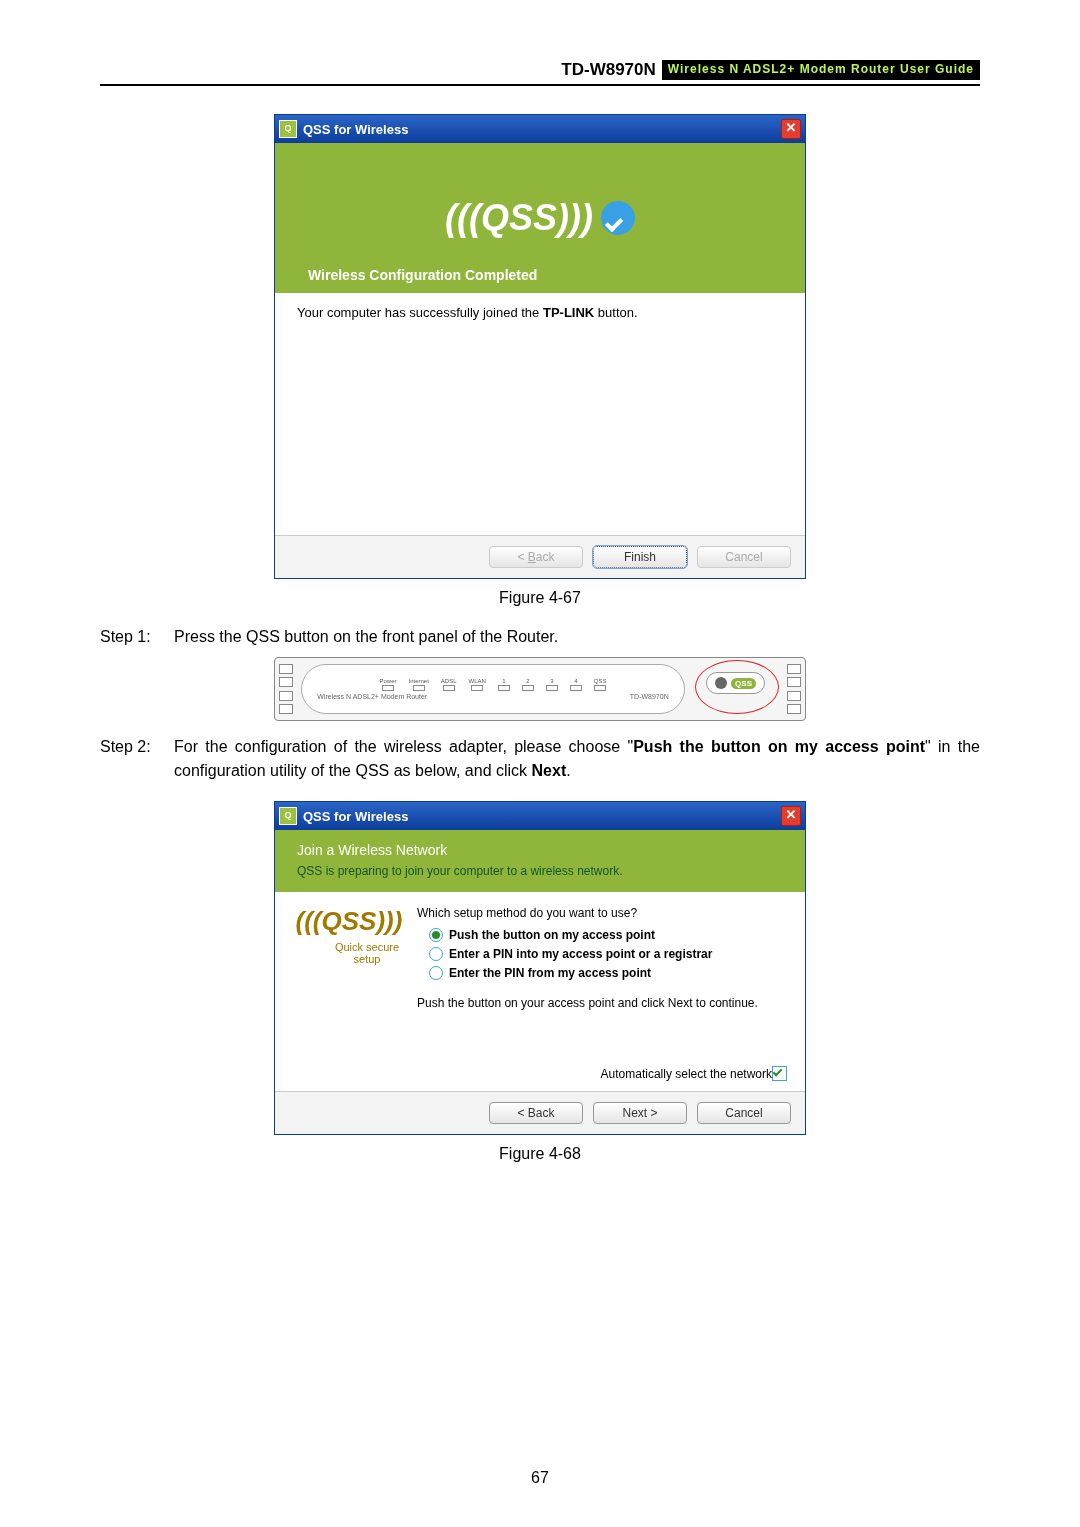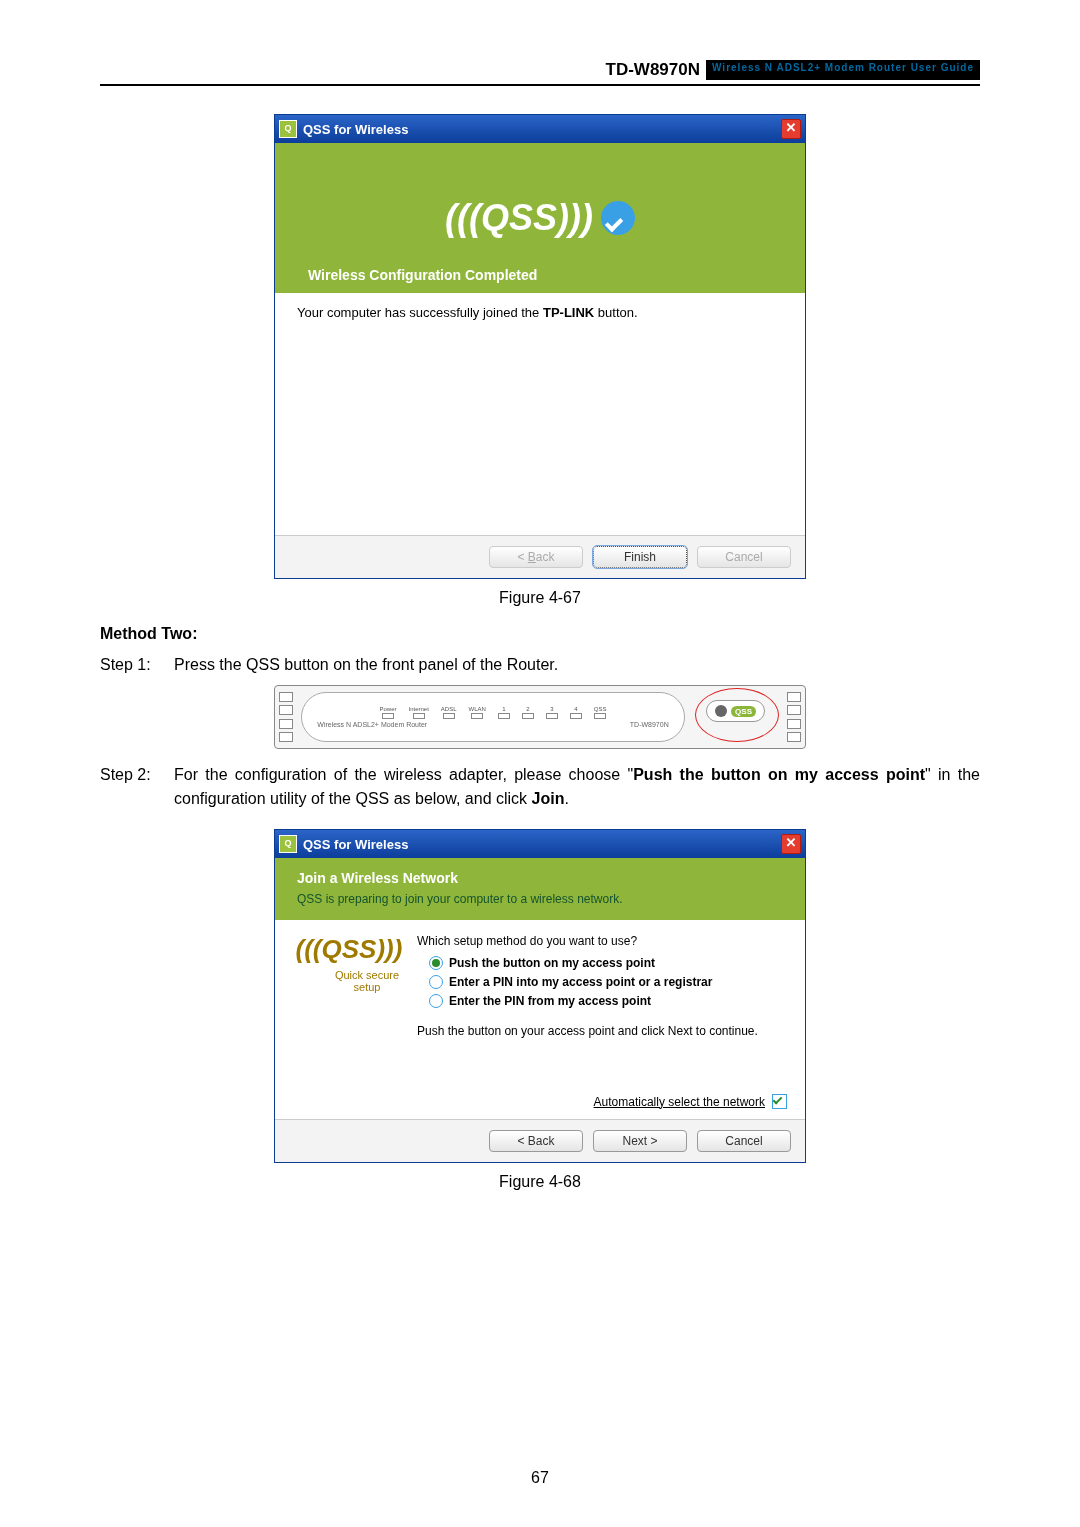--- a/index.html
+++ b/index.html
@@ -26,24 +26,24 @@
     justify-content: flex-end;
     gap: 6px;
   }
   .hdr-model {
     font-weight: bold;
     font-size: 17px;
   }
   .hdr-desc {
     display: inline-block;
     background: #000;
-    color: #0369a1;
+    color: #bef264;
     font-weight: bold;
     padding: 2px 6px;
-    font-size: 10px;
+    font-size: 12px;
     letter-spacing: 1px;
   }
 
   
   .window {
     border: 1px solid #0a3d91;
     margin: 18px auto 6px auto;
     width: 530px;
     background: #fff;
   }
@@ -115,21 +115,21 @@
     border-bottom: 4px solid #fff;
     transform: rotate(45deg);
   }
   .completed-body {
     padding: 12px 22px 90px 22px;
     background: #fff;
     color: #000;
   }
 
   .join-title {
-    font-weight: bold;
+    font-weight: normal;
     color: #fff;
     font-size: 14px;
     margin-bottom: 6px;
   }
   .join-sub {
     color: #14532d;
     font-size: 12px;
   }
   .method-body {
     display: flex;
@@ -181,25 +181,24 @@
     border-radius: 50%;
     background: #2a8c2a;
   }
   .options .helper {
     margin: 16px 0 20px 0;
   }
   .auto-row {
     display: flex;
     justify-content: flex-end;
     align-items: center;
-    gap: 7px;
+    gap: 0;
     padding: 28px 18px 10px 18px;
     font-size: 12px;
     background: #fff;
-    text-decoration: underline;
   }
   .check {
     width: 13px; height: 13px;
     border: 1px solid #39a0e6;
     position: relative;
     background: #fff;
   }
   .check::after {
     content: "";
     position: absolute;
@@ -380,21 +379,20 @@
     </div>
     <div class="btn-row">
       <span class="btn disabled">&lt; <u>B</u>ack</span>
       <span class="btn focus">Finish</span>
       <span class="btn disabled">Cancel</span>
     </div>
   </div>
 
   <div class="figcap">Figure 4-67</div>
 
-  <div class="method-title">Method Two:</div>
 
   <div class="step">
     <span class="sk">Step 1:</span>
     <span class="st">Press the QSS button on the front panel of the Router.</span>
   </div>
 
   <div class="router">
     <div class="ports-l">
       <div class="port"></div>
       <div class="port"></div>
@@ -454,21 +452,21 @@
       <div class="port"></div>
       <div class="port"></div>
       <div class="port"></div>
       <div class="port"></div>
     </div>
   </div>
 
   <div class="step">
     <span class="sk">Step 2:</span>
     <span class="st">
-      <span>For the configuration of the wireless adapter, please choose "</span><b>Push the button on my access point</b><span>" in the configuration utility of the QSS as below, and click </span><b>Join</b><span>.</span>
+      <span>For the configuration of the wireless adapter, please choose "</span><b>Push the button on my access point</b><span>" in the configuration utility of the QSS as below, and click </span><b>Next</b><span>.</span>
     </span>
   </div>
 
   <div class="window">
     <div class="titlebar">
       <span class="tb-icon">Q</span>
       <span class="tb-title">QSS for Wireless</span>
       <span class="close-btn">✕</span>
     </div>
     <div class="banner2">

